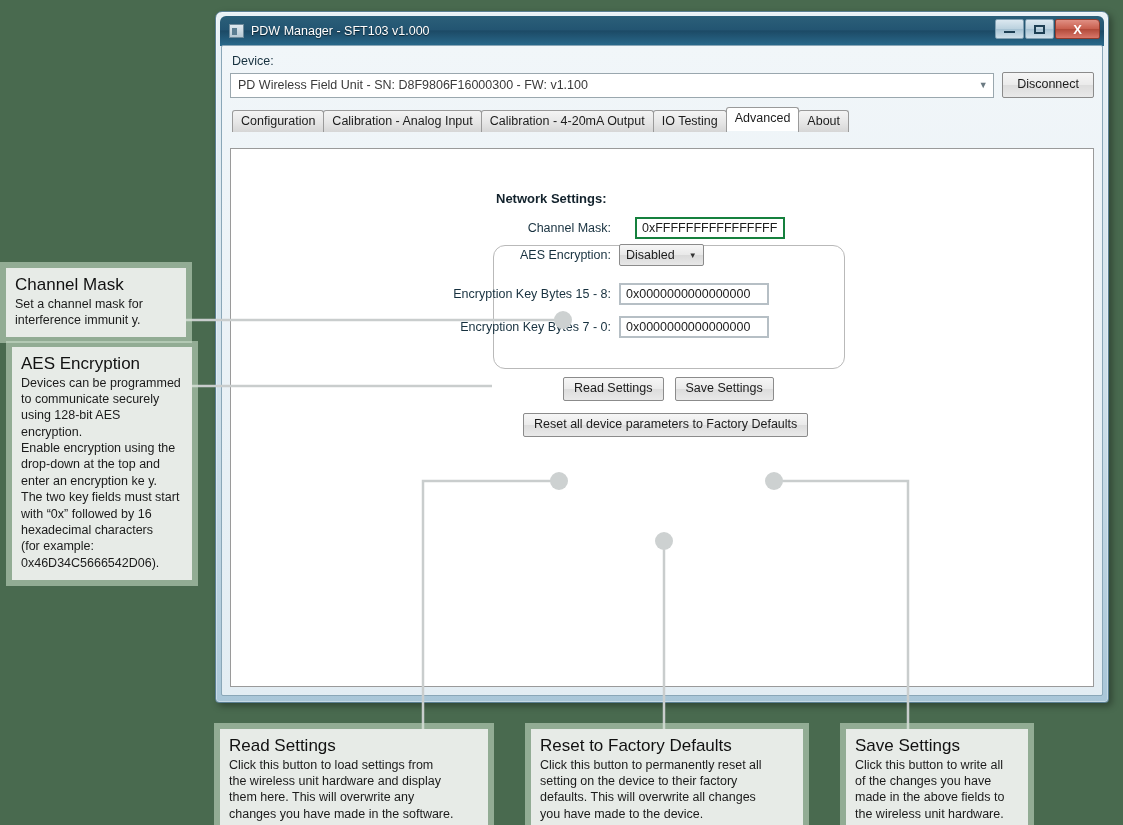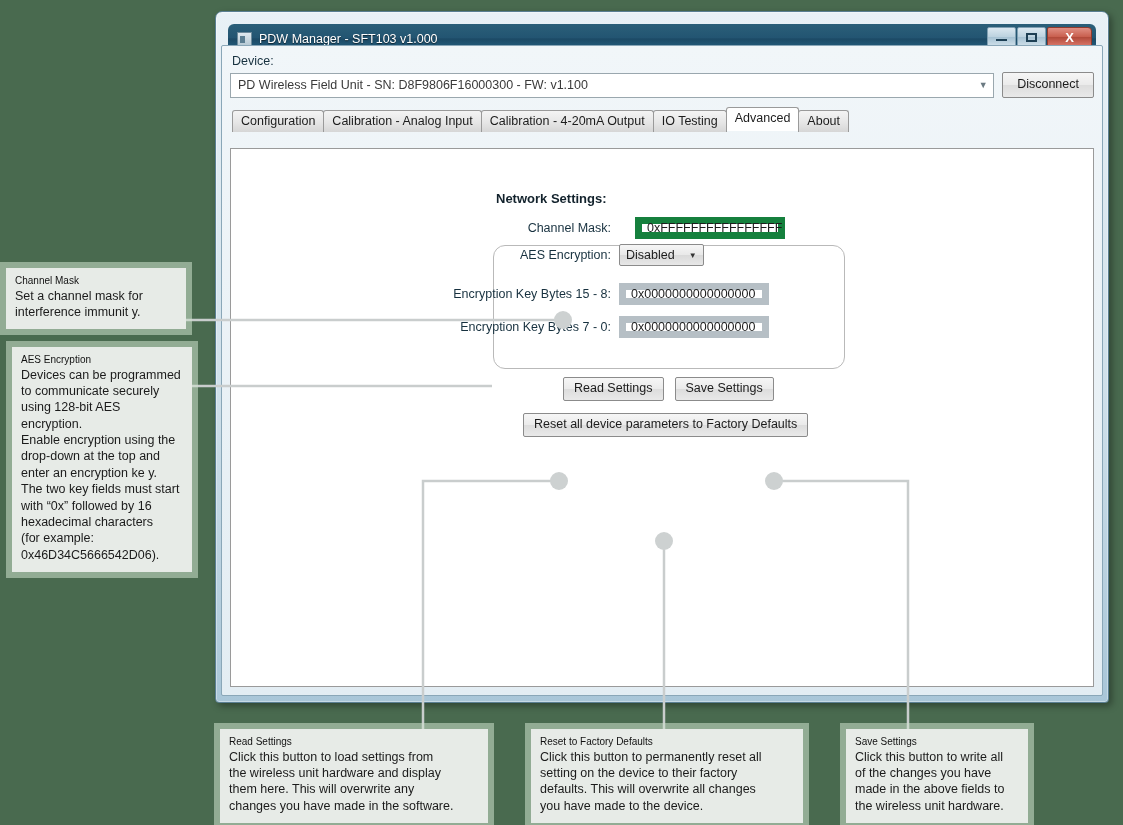--- a/index.html
+++ b/index.html
@@ -20,21 +20,21 @@
 
   
   .window {
     position: absolute;
     left: 215px; top: 11px;
     width: 894px; height: 692px;
     background: linear-gradient(to bottom, #e9f1f6 0%, #cfe0ea 55%, #a9c6d8 100%);
     border: 1px solid #5a7f92;
     border-radius: 7px 7px 4px 4px;
     box-shadow: 0 0 0 1px rgba(255,255,255,.35) inset, 3px 3px 7px rgba(0,0,0,.35);
-    padding: 12px;
+    padding: 4px;
     z-index: 10;
   }
   .titlebar {
     height: 30px;
     background: linear-gradient(to bottom, #2b5f79 0%, #235572 45%, #1c4a66 50%, #2a6a8c 100%);
     border-radius: 6px 6px 0 0;
     display: flex; align-items: center;
     padding: 0 4px 0 9px;
     position: relative;
   }
@@ -142,21 +142,21 @@
 
   
   .section-title {
     position:absolute; left:265px; top:42px;
     font-size:13px; font-weight:bold; color:#12222c;
   }
   .frow { position:absolute; display:flex; align-items:center; }
   .flabel { font-size:12.5px; color:#17313f; text-align:right; }
   .tinput {
     width:150px; height:22px;
-    border:7px solid #15803d;
+    border:2px solid #15803d;
     background:#ffffff;
     font-size:12.5px; color:#1c1c1c;
     padding: 0 5px;
     display:flex; align-items:center;
     font-family:"Liberation Sans", sans-serif;
   }
   .tinput.plain { border-color:#b6bfc5; }
   .selectbox {
     height:22px; min-width:70px;
     background: linear-gradient(to bottom,#f6f6f6 0%,#e9e9e9 48%,#dadada 52%,#e7e7e7 100%);
@@ -182,21 +182,21 @@
   }
 
   
   .callout {
     position:absolute;
     background:#e7ebe7;
     box-shadow: 0 0 0 6px rgba(205,225,205,.55);
     z-index:70;
     padding: 7px 9px 9px 9px;
   }
-  .co-title { font-size:10px; color:#111111; line-height:1.15; margin-bottom:1px; }
+  .co-title { font-size:17px; color:#111111; line-height:1.15; margin-bottom:1px; }
   .co-body { font-size:12.5px; color:#1b1b1b; line-height:1.31; white-space:pre-line; }
 </style>
 </head>
 <body>
 
 <svg id="connectors" viewBox="0 0 1123 825" width="1123" height="825">
   <g stroke="#c9cdcd" stroke-width="2.5" fill="none">
 
     <path d="M 180 320 L 560 320"></path>
 

